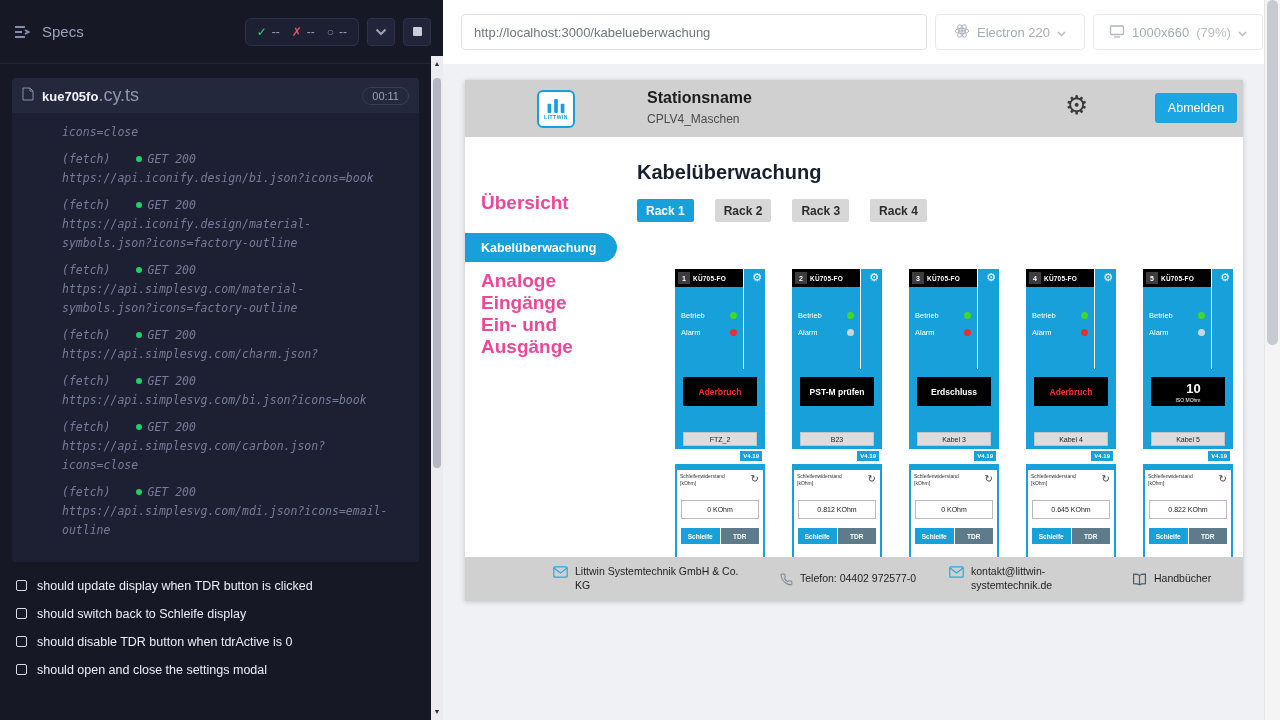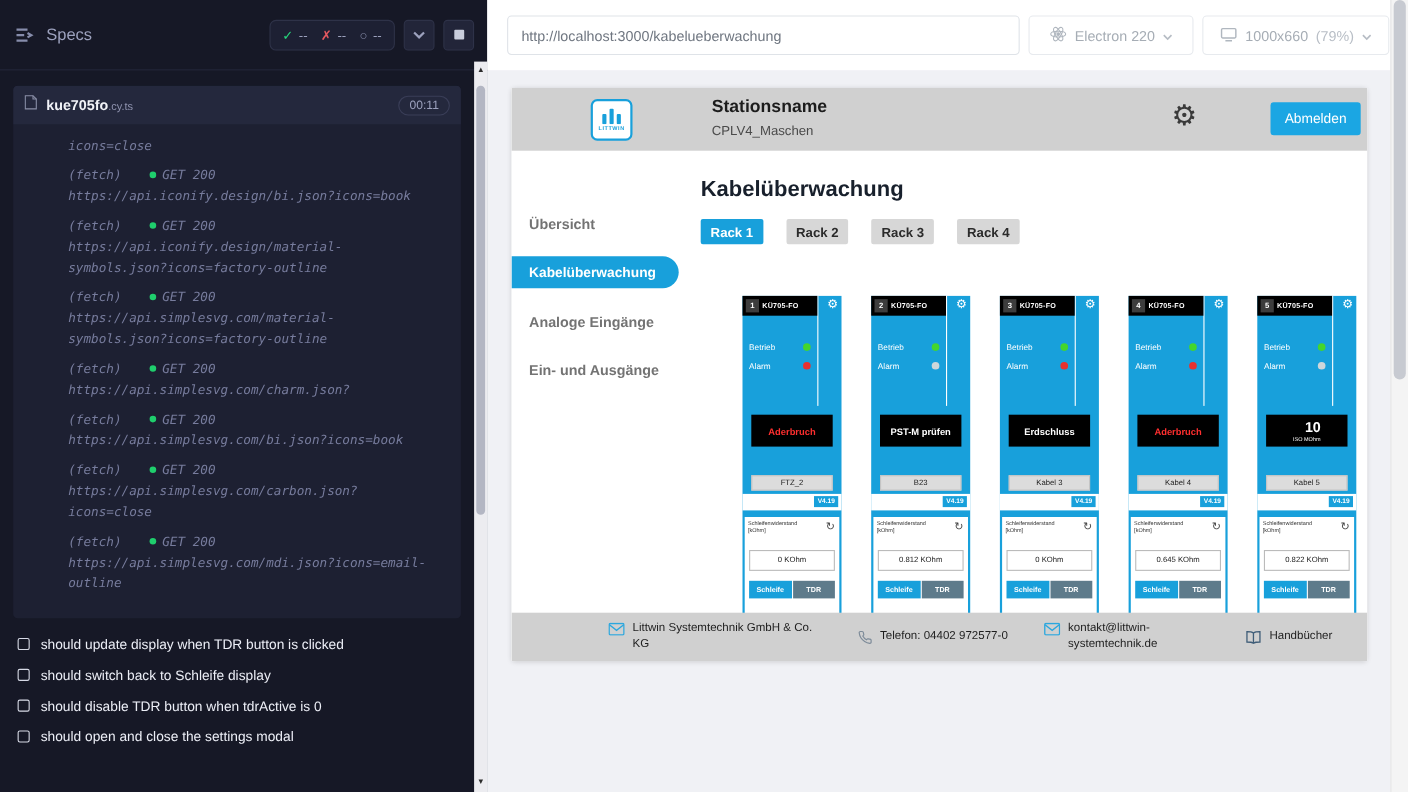--- a/index.html
+++ b/index.html
@@ -15,21 +15,21 @@
   .stats-pill { margin-left:auto; display:flex; gap:12px; align-items:center; border:1px solid #2e3248; background:#1d2033; border-radius:6px; padding:6px 11px; font-size:12px; color:#9ca1bd; }
   .stat { display:flex; gap:5px; align-items:center; }
   .stat .ic { font-size:12px; }
   .ic-pass { color:#26d67c; } .ic-fail { color:#e45860; } .ic-pend { color:#8086a3; }
   .sq-btn { width:28px; height:28px; margin-left:8px; background:#222539; border:1px solid #2e3248; border-radius:4px; display:flex; align-items:center; justify-content:center; }
   .stop-square { width:9px; height:9px; background:#c9cddc; border-radius:1px; }
 
   .spec { margin:14px 12px 0 12px; background:#1d2032; border-radius:4px; overflow:hidden; width:407px; }
   .spec-head { height:35px; background:#24283d; display:flex; align-items:center; padding:0 10px; gap:8px; }
   .spec-name { font-size:13px; font-weight:bold; color:#f2f3f8; }
-  .spec-ext { font-size:10px; color:#9094b0; font-weight:normal;margin-top:12px; }
+  .spec-ext { font-size:18px; color:#9094b0; font-weight:normal;margin-top:12px; }
   .spec-timer { margin-left:auto; border:1px solid #3a3e58; color:#9ca1bd; font-size:11px; padding:2px 9px; border-radius:10px; }
   .spec-logs { padding:10px 10px 14px 50px; font:italic 11.5px "DejaVu Sans Mono",monospace; color:#777c9d; line-height:19px; }
   .log-entry { margin-bottom:8px; }
   .log-partial { margin-bottom:8px; }
   .log-status { margin-left:26px; }
   .dot { display:inline-block; width:6px; height:6px; border-radius:50%; background:#1fce6d; margin-right:5px; vertical-align:1px; }
   .log-url { word-break:break-all; }
 
   .tests { padding:10px 14px 0 16px; }
   .test-item { display:flex; align-items:flex-start; gap:10px; padding:7px 0; color:#eceef6; font-size:12.5px; }
@@ -56,21 +56,21 @@
   .logo-box { position:absolute; left:72px; top:10px; width:38px; height:38px; background:#fff; border:2px solid #18a0db; border-radius:6px; display:flex; flex-direction:column; align-items:center; justify-content:center; }
   .logo-text { font-size:5px; font-weight:bold; color:#18a0db; letter-spacing:.5px; margin-top:1px; }
   .station { position:absolute; left:182px; top:9px; }
   .station-label { font-size:16px; font-weight:bold; color:#1c1c1c; }
   .station-name { font-size:12px; color:#4a4a4a; margin-top:5px; }
   .header-gear { position:absolute; left:600px; top:12px; font-size:26px; color:#3a3a3a; line-height:1; cursor:pointer; }
   .logout-btn { position:absolute; right:6px; top:13px; width:82px; height:30px; background:#1ba6e3; color:#fff; font-size:12.5px; border:none; border-radius:3px; font-family:"Liberation Sans",sans-serif; cursor:pointer; }
 
   .app-body { display:flex; height:464px; }
   .app-sidebar { width:152px; background:#fff; padding-top:44px; flex:none; }
-  .side-item { height:44px; display:flex; align-items:center; padding-left:16px; font-size:13px; font-weight:bold; color:#737373; cursor:pointer; }
+  .side-item { height:44px; display:flex; align-items:center; padding-left:16px; font-size:19px; font-weight:bold; color:#ec4899; cursor:pointer; }
   .side-item.active { height:29px; margin:8px 0; background:#18a0db; color:#fff; border-radius:0 15px 15px 0; font-size:12.5px; }
   .app-main { flex:1; padding:24px 0 0 20px; }
   .page-title { font-size:20px; font-weight:bold; color:#18202c; }
   .tabs { margin-top:15px; display:flex; gap:21px; }
   .tab { height:23px; padding:0 9px; font-size:12px; font-weight:bold; display:flex; align-items:center; background:#d7d7d7; color:#2b2b2b; border-radius:2px; cursor:pointer; }
   .tab.active { background:#18a0db; color:#fff; }
 
   .cards { margin:47px 0 0 38px; display:flex; gap:27px; }
   .card { position:relative; width:90px; height:300px; background:#18a0db; color:#fff; flex:none; }
   .card-divider { position:absolute; right:21px; top:0; width:1px; height:100px; background:#fff; }

